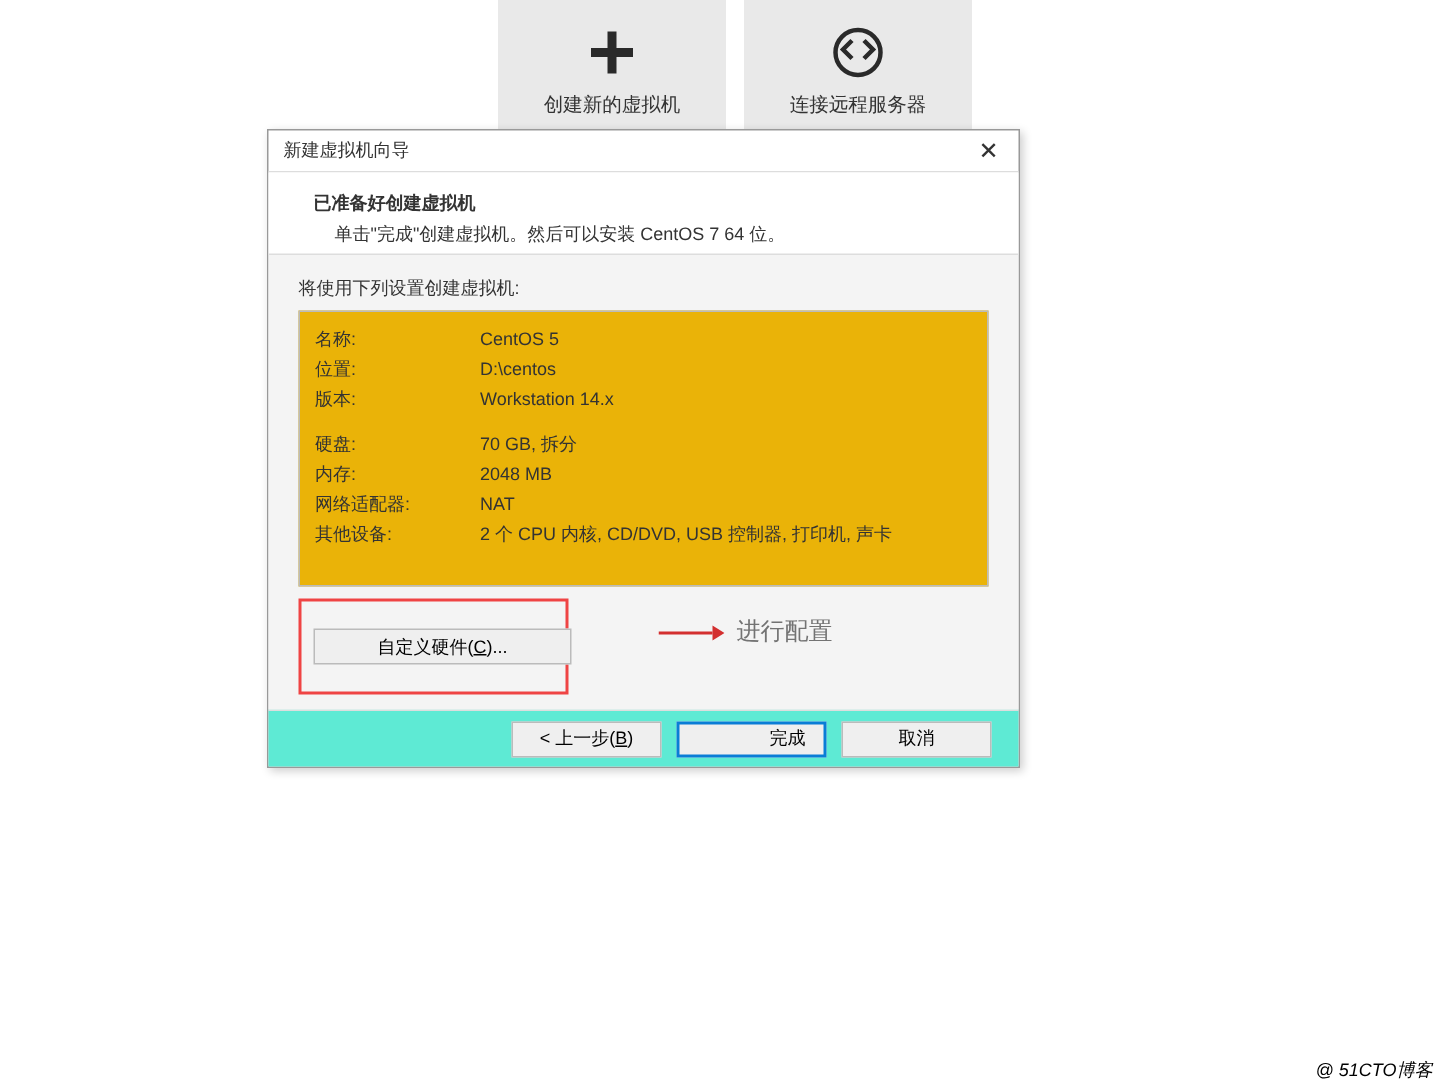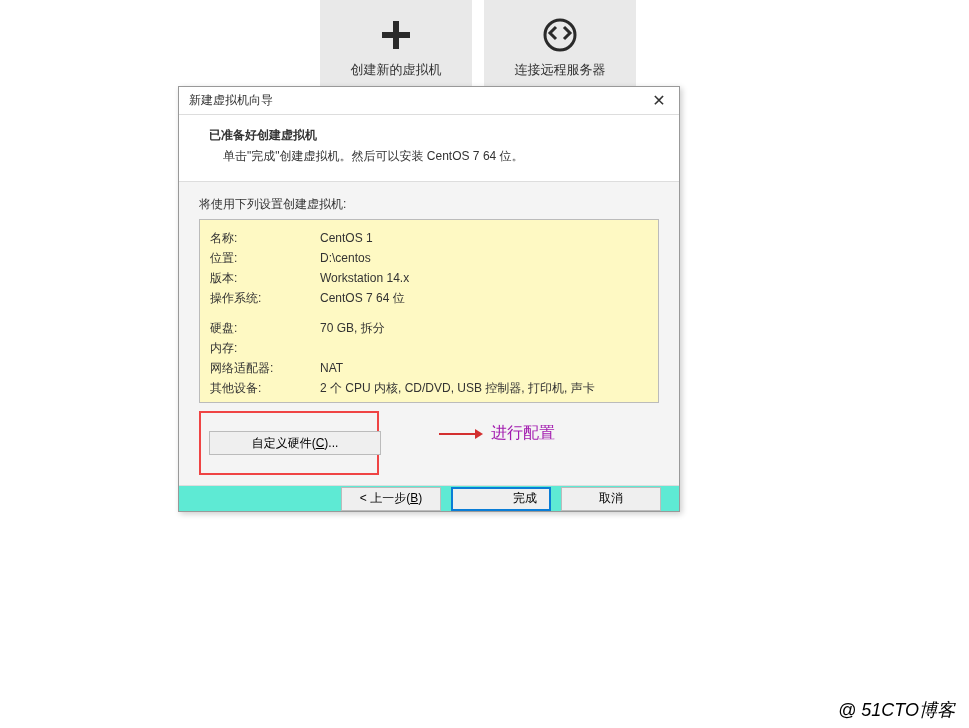--- a/index.html
+++ b/index.html
@@ -8,21 +8,21 @@
       font-size: 12px;
       background: #ffffff;
       width: 969px;
       height: 728px;
       position: relative;
       color: #333;
     }
     .action-cards {
       position: absolute;
       top: 0;
-      left: 320px;
+      left: 332px;
       display: flex;
       gap: 12px;
     }
     .action-card {
       width: 152px;
       height: 94px;
       background: #e9e9e9;
       display: flex;
       flex-direction: column;
       align-items: center;
@@ -54,34 +54,34 @@
       border-bottom: 1px solid #ddd;
     }
     .close-btn {
       width: 40px; height: 28px;
       display: flex; align-items: center; justify-content: center;
       cursor: pointer;
       font-size: 16px;
     }
     .dialog-header {
       background: #fff;
-      padding: 12px 18px 16px 30px;
+      padding: 12px 18px 4px 30px;
       border-bottom: 1px solid #ddd;
     }
     .dialog-header .heading { font-weight: bold; font-size: 12px; margin-bottom: 4px; }
     .dialog-header .subheading { font-size: 12px; padding-left: 14px; }
     .dialog-body {
       flex: 1;
       background: #f4f4f4;
       padding: 14px 20px 10px 20px;
       position: relative;
     }
     .body-label { font-size: 12px; margin-bottom: 6px; }
     .settings-box {
-      background: #fef9c3;
+      background: #eab308;
       border: 1px solid #bbb;
       padding: 8px 10px 12px 10px;
       height: 184px;
       overflow: hidden;
     }
     .settings-row { display: flex; line-height: 20px; font-size: 12px; }
     .settings-row .k { width: 110px; }
     .settings-row .v { flex: 1; }
     .settings-gap { height: 10px; }
     .highlight-box {
@@ -99,21 +99,21 @@
       font-size: 12px;
       cursor: pointer;
     }
     .underline { text-decoration: underline; }
     .arrow-annot {
       position: absolute;
       top: 241px;
       left: 260px;
       display: flex;
       align-items: center;
-      color: #a21caf;
+      color: #737373;
       font-size: 16px;
     }
     .arrow-svg { width: 44px; height: 14px; }
     .dialog-footer {
       height: 44px;
       background: #5eead4;
       border-top: 1px solid #ddd;
       display: flex;
       justify-content: flex-end;
       align-items: center;
@@ -130,21 +130,21 @@
     }
     .dlg-btn.primary {
       border: 2px solid #0a7dd6;
       padding-left: 48px;
     }
     .watermark {
       position: absolute;
       right: 14px;
       bottom: 6px;
       color: #000;
-      font-size: 18px;
+      font-size: 12px;
       font-style: italic;
     }
   </style>
 </head>
 <body>
 
 <div class="action-cards">
 
   <div class="action-card">
     <div class="icon-wrap">
@@ -180,41 +180,38 @@
     <div class="heading">已准备好创建虚拟机</div>
     <div class="subheading">单击"完成"创建虚拟机。然后可以安装 CentOS 7 64 位。</div>
   </div>
 
   <div class="dialog-body">
     <div class="body-label">将使用下列设置创建虚拟机:</div>
 
     <div class="settings-box">
       <div class="settings-row">
           <div class="k">名称:</div>
-          <div class="v">CentOS 1</div>
+          <div class="v">CentOS 5</div>
         </div>
       <div class="settings-row">
           <div class="k">位置:</div>
           <div class="v">D:\centos</div>
         </div>
       <div class="settings-row">
           <div class="k">版本:</div>
           <div class="v">Workstation 14.x</div>
         </div>
-      <div class="settings-row">
-          <div class="k">操作系统:</div>
-          <div class="v">CentOS 7 64 位</div>
-        </div>
       <div class="settings-gap"></div>
       <div class="settings-row">
           <div class="k">硬盘:</div>
           <div class="v">70 GB, 拆分</div>
         </div>
       <div class="settings-row">
           <div class="k">内存:</div>
+          <div class="v">2048 MB</div>
         </div>
       <div class="settings-row">
           <div class="k">网络适配器:</div>
           <div class="v">NAT</div>
         </div>
       <div class="settings-row">
           <div class="k">其他设备:</div>
           <div class="v">2 个 CPU 内核, CD/DVD, USB 控制器, 打印机, 声卡</div>
         </div>
     </div>

